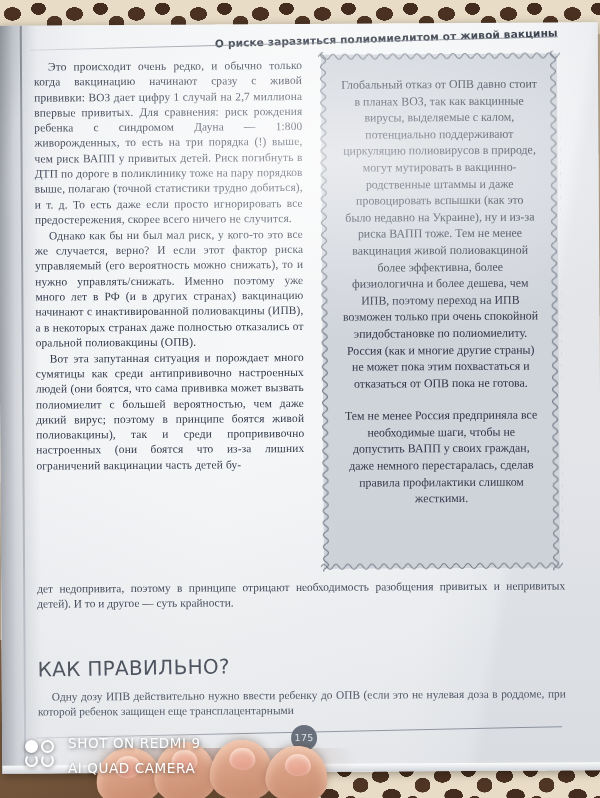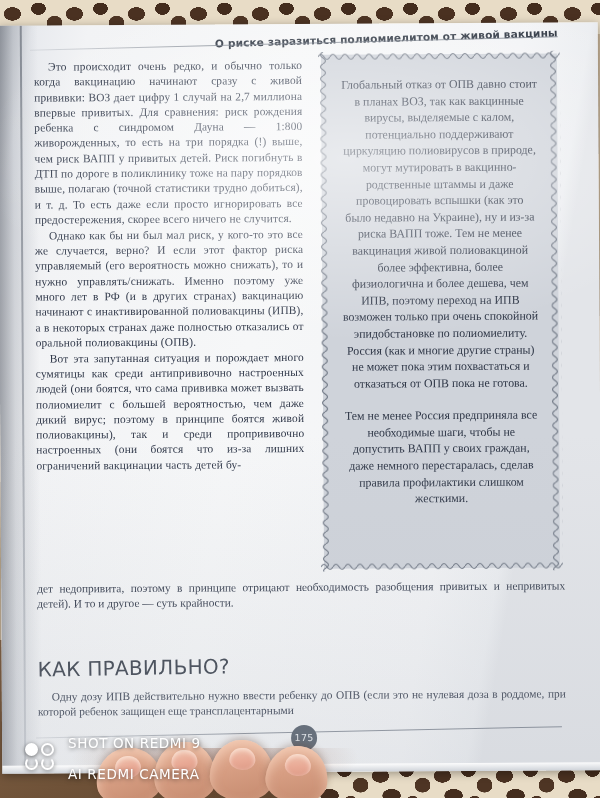--- a/index.html
+++ b/index.html
@@ -253,21 +253,21 @@
     position: absolute;
     width: 13px; height: 13px;
     border-radius: 50%;
     box-sizing: border-box;
   }
   #wm-d1 { left: 1px;  top: 1px;  background: #fff; }
   #wm-d2 { left: 17px; top: 1px;  border: 2px solid #fff; }
   #wm-d3 { left: 1px;  top: 15px; border: 2px solid #fff; border-top-color: transparent; }
   #wm-d4 { left: 17px; top: 15px; border: 2px solid #fff; border-top-color: transparent; }
   #wm-text {
-    display: flex; flex-direction: column; gap: 16px;
+    display: flex; flex-direction: column; gap: 10px;
   }
   .wm-line {
     font-family: "DejaVu Sans", sans-serif;
     font-size: 13.5px;
     font-weight: 400;
     color: #ffffff;
     letter-spacing: .6px;
     line-height: 15px;
     white-space: nowrap;
   }
@@ -358,17 +358,17 @@
 
   <div id="watermark">
     <div id="wm-logo">
       <div class="wm-dot" id="wm-d1"></div>
       <div class="wm-dot" id="wm-d2"></div>
       <div class="wm-dot" id="wm-d3"></div>
       <div class="wm-dot" id="wm-d4"></div>
     </div>
     <div id="wm-text">
       <div class="wm-line">SHOT ON REDMI 9</div>
-      <div class="wm-line">AI REDMI CAMERA</div>
+      <div class="wm-line">AI QUAD CAMERA</div>
     </div>
   </div>
 
 </div>
 
 </body></html>

